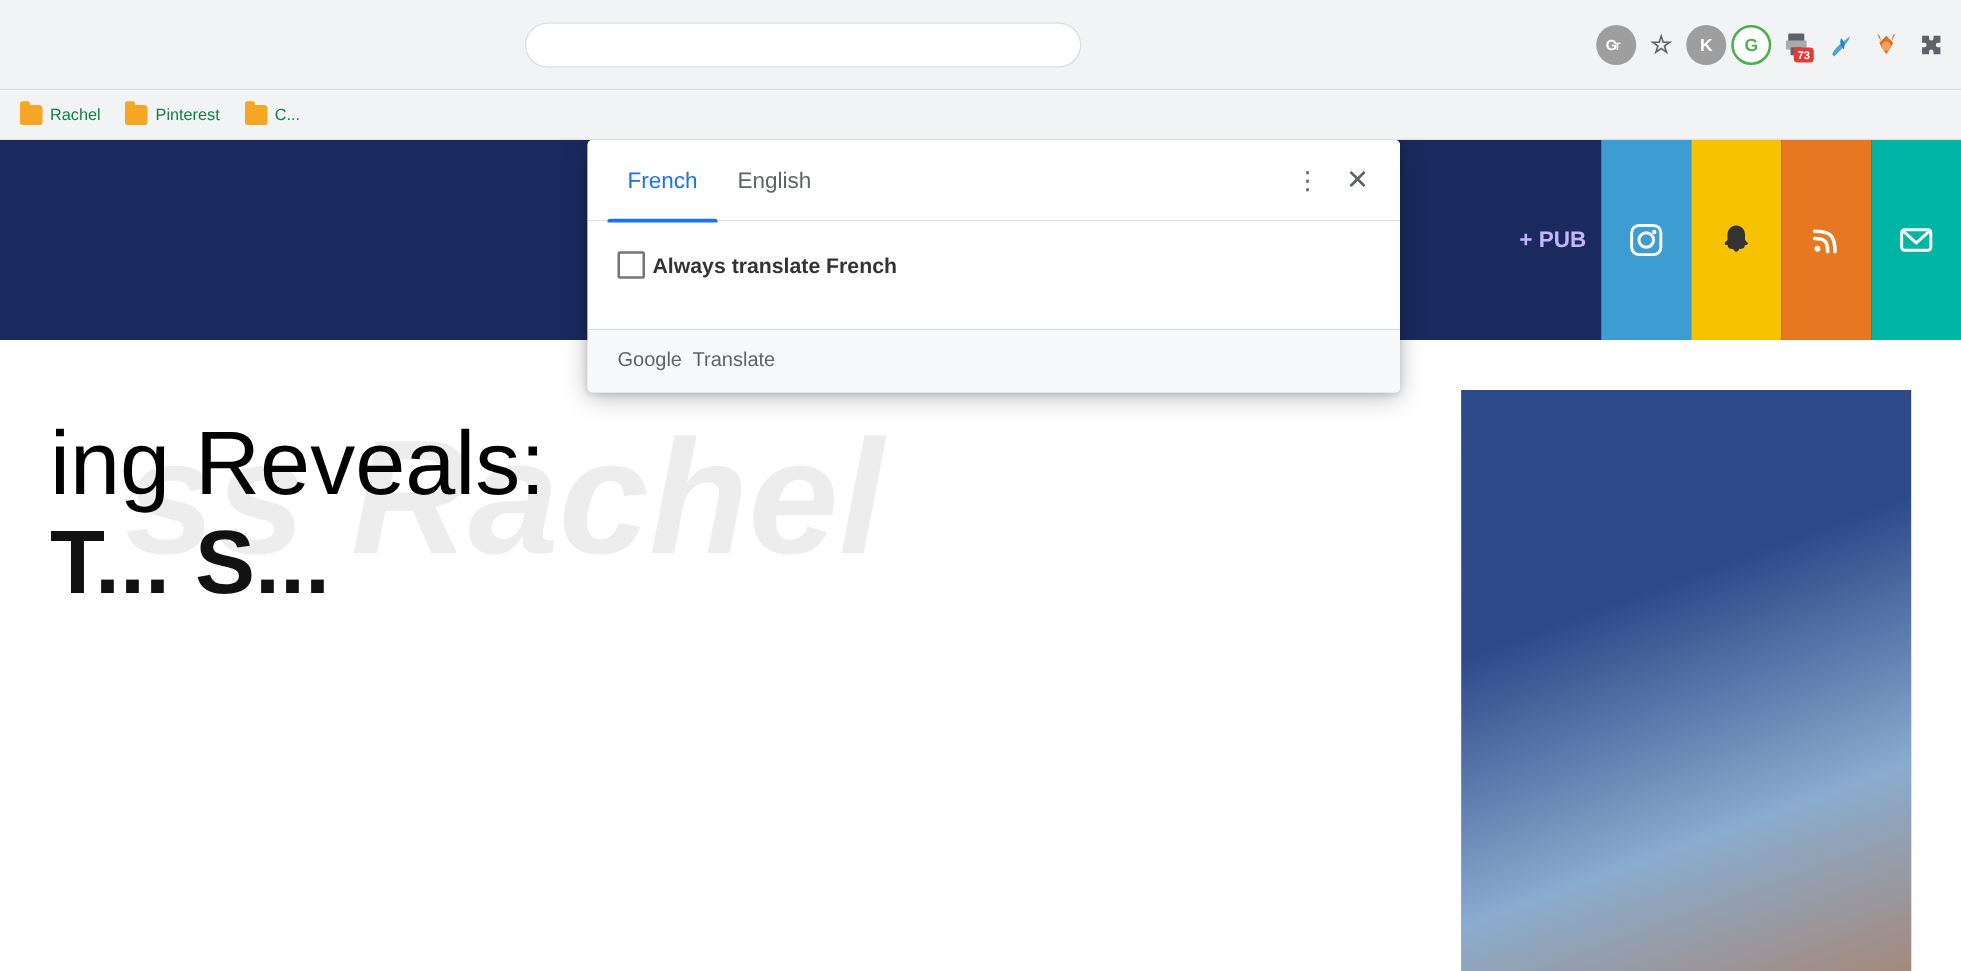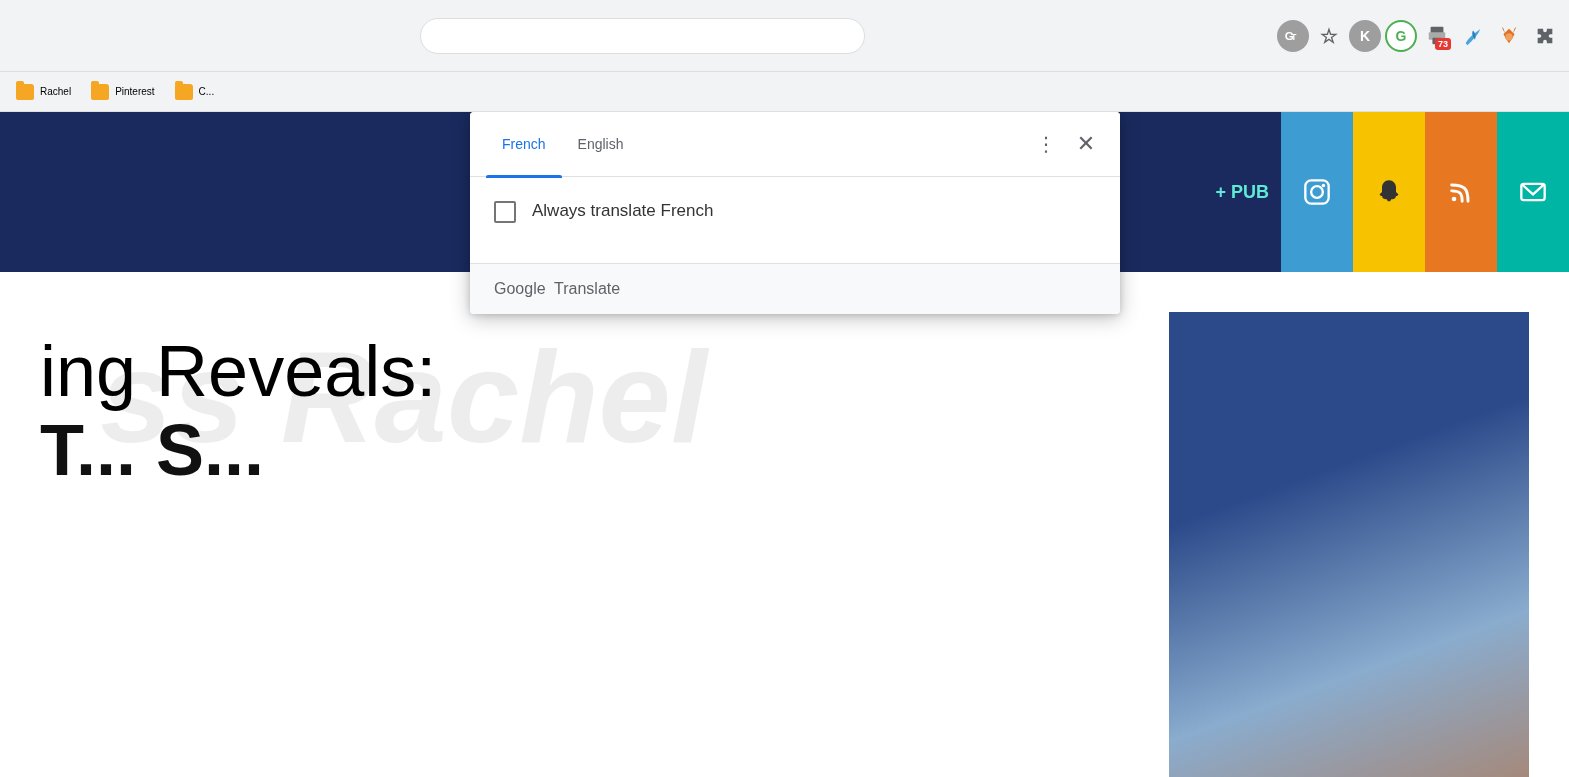--- a/index.html
+++ b/index.html
@@ -36,22 +36,22 @@
       z-index: 10;
     }
 
     .bookmark-item {
       display: flex;
       align-items: center;
       gap: 6px;
       padding: 4px 8px;
       border-radius: 4px;
       cursor: pointer;
-      font-size: 10px;
-      color: #000000;
+      font-size: 13px;
+      color: #15803d;
     }
 
     .folder-icon {
       width: 18px;
       height: 16px;
       background: #f5a623;
       border-radius: 2px 3px 2px 2px;
       position: relative;
     }
 
@@ -180,21 +180,21 @@
     .social-btn.instagram { background: #3d9cd2; }
     .social-btn.snapchat { background: #f7c300; color: #333; }
     .social-btn.rss { background: #e87722; }
     .social-btn.email { background: #00b5a3; }
 
     .pub-button {
       position: absolute;
       right: 300px;
       top: 50%;
       transform: translateY(-50%);
-      color: #5eead4;
+      color: #c4b5fd;
       font-size: 18px;
       font-weight: bold;
       cursor: pointer;
     }
 
     
     .article-area {
       background: white;
       width: 100%;
       height: 100%;
@@ -276,21 +276,21 @@
       padding: 0 16px;
       height: 64px;
       background: white;
     }
 
     .lang-tab {
       padding: 0 16px;
       height: 68px;
       display: flex;
       align-items: center;
-      font-size: 14px;
+      font-size: 18px;
       cursor: pointer;
       position: relative;
       font-weight: 500;
     }
 
     .lang-tab.active {
       color: #1a73e8;
     }
 
     .lang-tab.active::after {
@@ -343,23 +343,24 @@
       margin: 0 0;
     }
 
     .popup-body {
       padding: 20px 24px;
       background: white;
     }
 
     .always-translate-row {
       display: flex;
-      align-items: flex-start;
-      gap: 16px;
+      align-items: flex-end;
+      gap: 6px;
       padding: 4px 0 20px 0;
+      font-weight: bold;
     }
 
     .checkbox-box {
       width: 22px;
       height: 22px;
       border: 2px solid #757575;
       border-radius: 2px;
       background: white;
       cursor: pointer;
       flex-shrink: 0;

